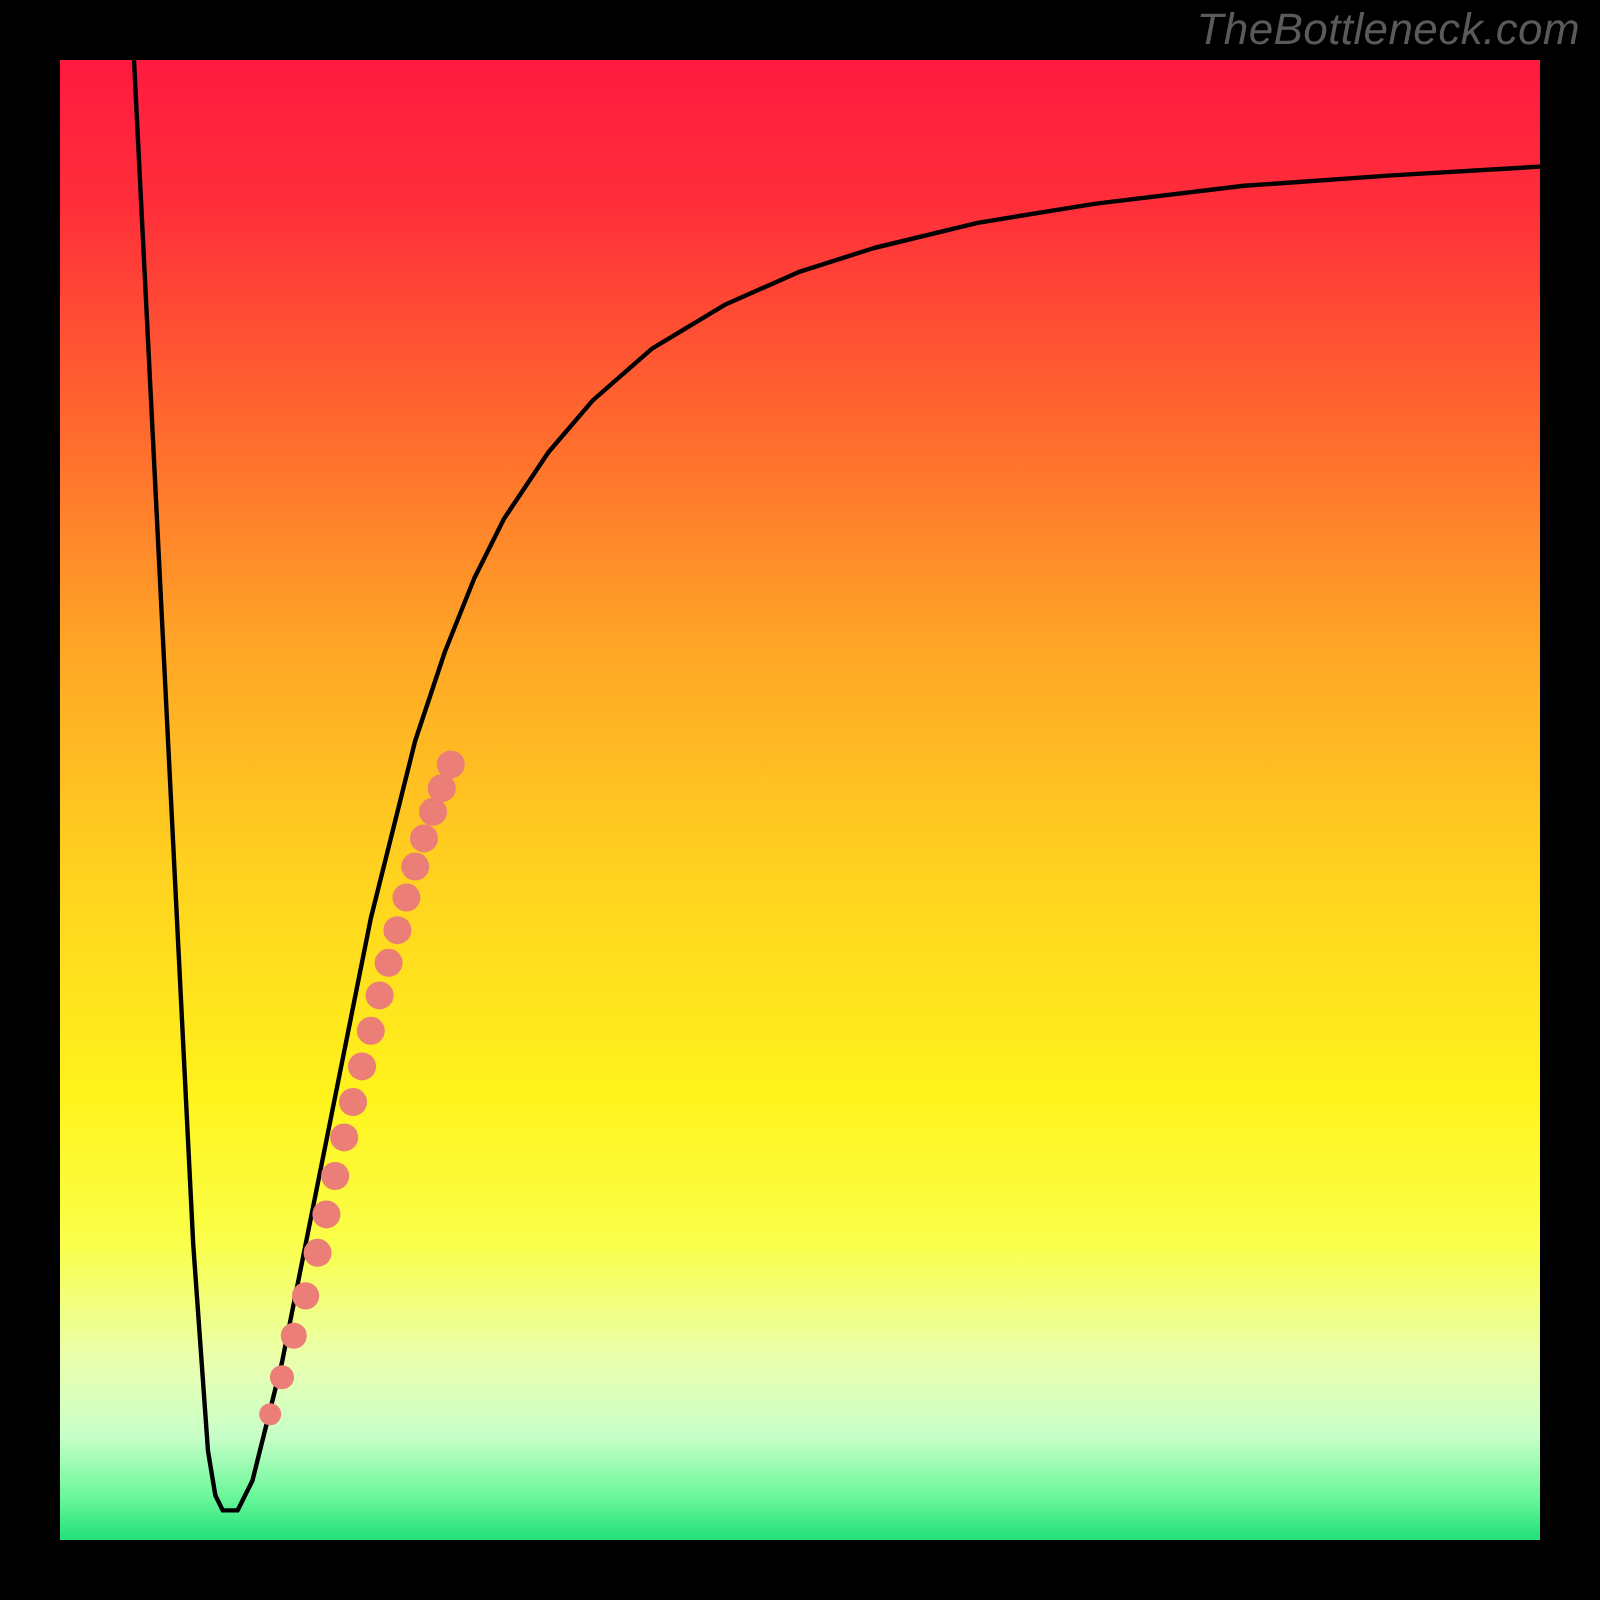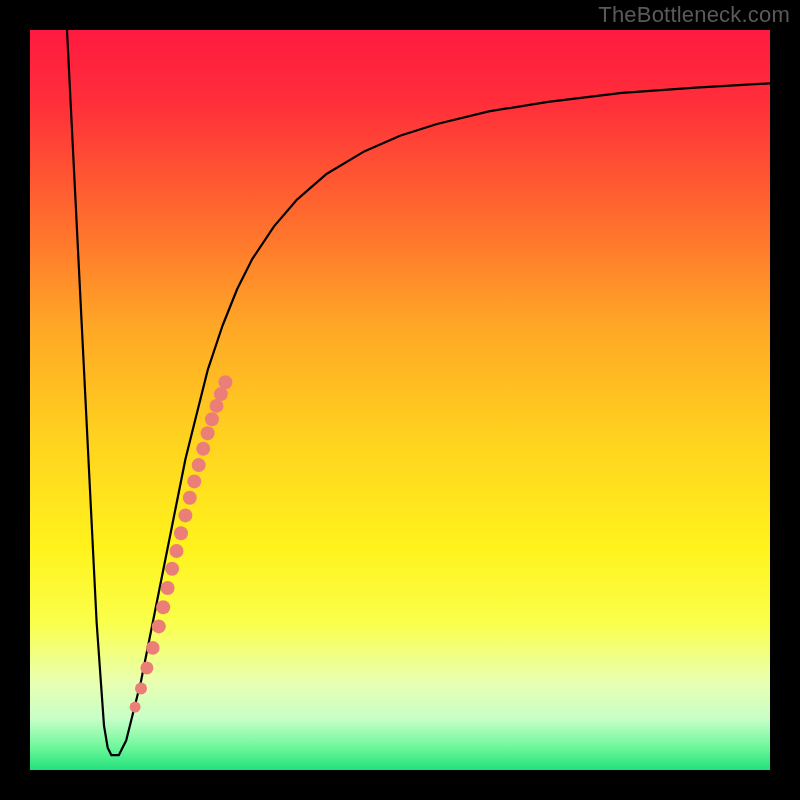--- a/index.html
+++ b/index.html
@@ -19,20 +19,21 @@
   }
   .watermark {
     position: absolute;
     top: 2px;
     right: 10px;
     color: #5a5a5a;
     font-size: 22px;
     font-weight: 500;
     letter-spacing: 0.2px;
     z-index: 3;
+    font-style: italic;
   }
   .plot {
     position: absolute;
     left: 30px;
     top: 30px;
     width: 740px;
     height: 740px;
     overflow: hidden;
   }
   svg {

